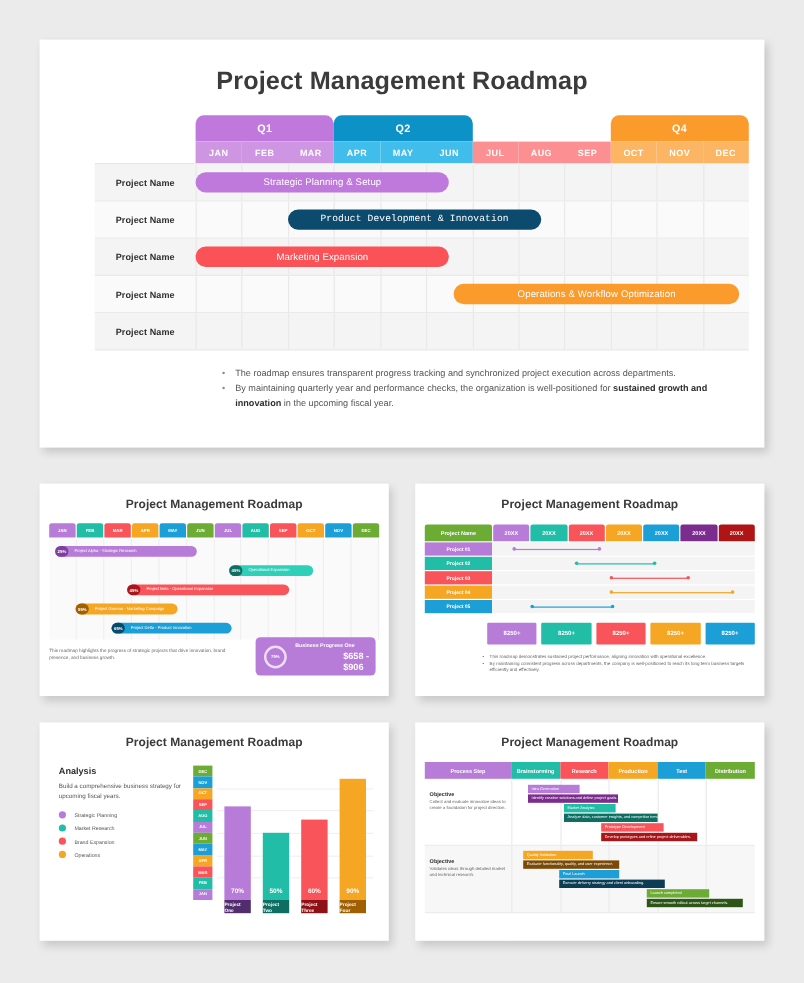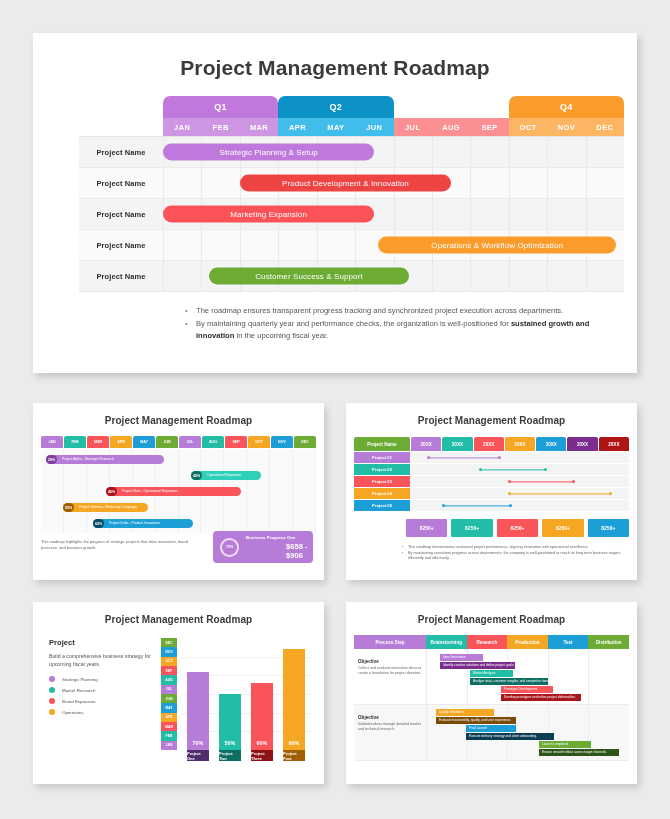--- a/index.html
+++ b/index.html
@@ -273,21 +273,21 @@
               <span></span>
               <span></span>
               <span></span>
               <span></span>
               <span></span>
               <span></span>
               <span></span>
               <span></span>
             </div>
             <div class="g-track">
-              <div class="bar" style="background: #ef4444; left: 16.6667%; width: 45.8333%;">Product Development &amp; Innovation</div>
+              <div class="bar" style="background: #0c4a6e; left: 16.6667%; width: 45.8333%; font-family: Liberation Mono, monospace;">Product Development &amp; Innovation</div>
             </div>
           </div>
           <div class="g-row">
             <div class="g-label">Project Name</div>
             <div class="g-grid">
               <span></span>
               <span></span>
               <span></span>
               <span></span>
               <span></span>
@@ -331,23 +331,20 @@
               <span></span>
               <span></span>
               <span></span>
               <span></span>
               <span></span>
               <span></span>
               <span></span>
               <span></span>
               <span></span>
               <span></span>
-            </div>
-            <div class="g-track">
-              <div class="bar" style="background: rgb(108, 171, 52); left: 10%; width: 43.3333%;">Customer Success &amp; Support</div>
             </div>
           </div>
         </div>
     </div>
 
     <div class="bullets">
       <div class="bullet">
         <span class="dot">•</span>
         <span>The roadmap ensures transparent progress tracking and synchronized project execution across departments.</span>
       </div>
@@ -476,21 +473,21 @@
         <div class="b">
           <span class="d">•</span>
           <span>By maintaining consistent progress across departments, the company is well-positioned to reach its long term business targets efficiently and effectively.</span>
         </div>
       </div>
   </div>
 
   <div class="thumb t-bl">
     <div class="t-title">Project Management Roadmap</div>
     <div class="t4-left">
-      <div class="t4-h">Project</div>
+      <div class="t4-h">Analysis</div>
       <div class="t4-p">Build a comprehensive business strategy for upcoming fiscal years.</div>
       <div class="t4-legend" id="t4-legend">
           <div class="t4-leg">
             <i style="background: rgb(183, 123, 216);"></i>
             <span>Strategic Planning</span>
           </div>
           <div class="t4-leg">
             <i style="background: rgb(34, 189, 166);"></i>
             <span>Market Research</span>
           </div>

